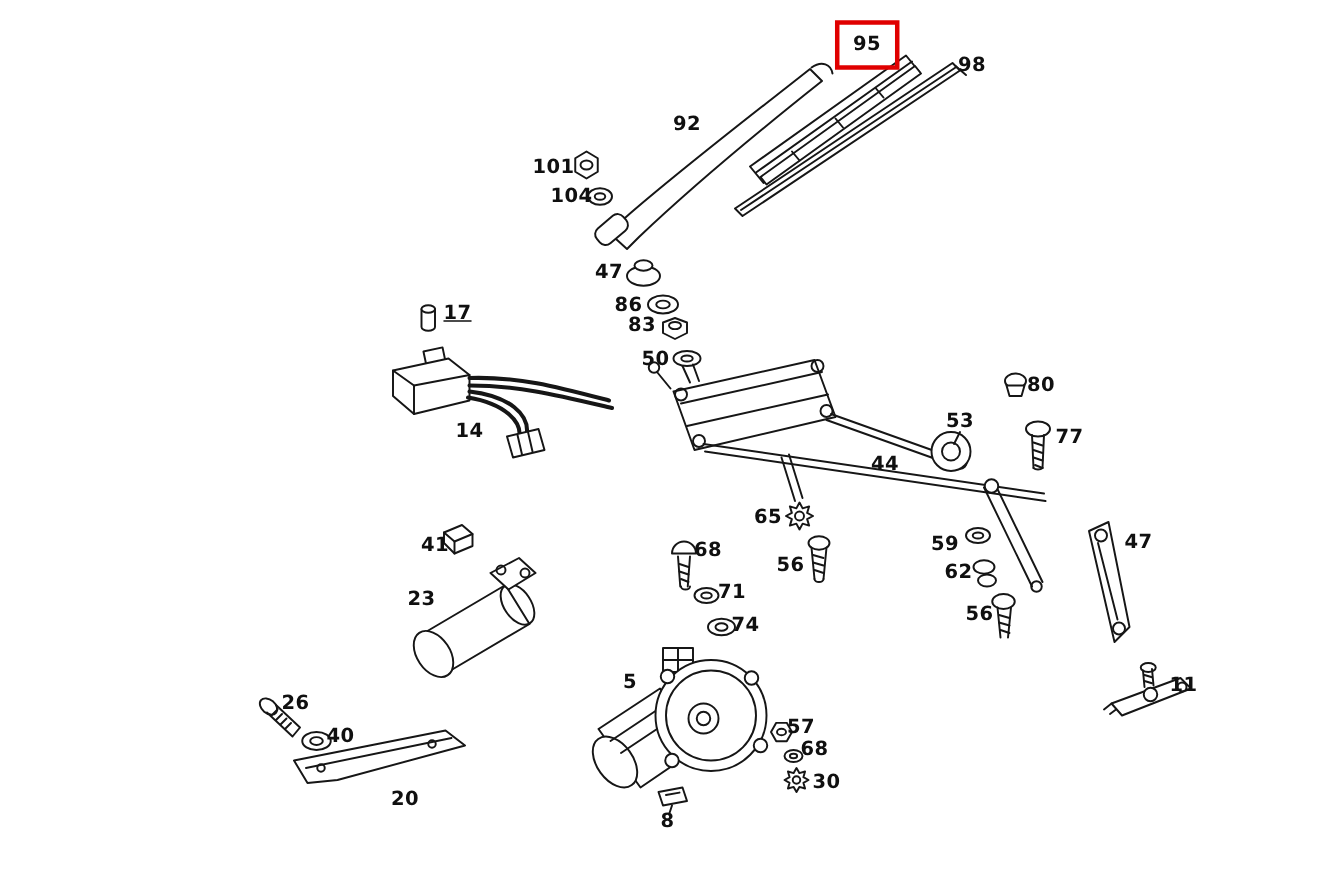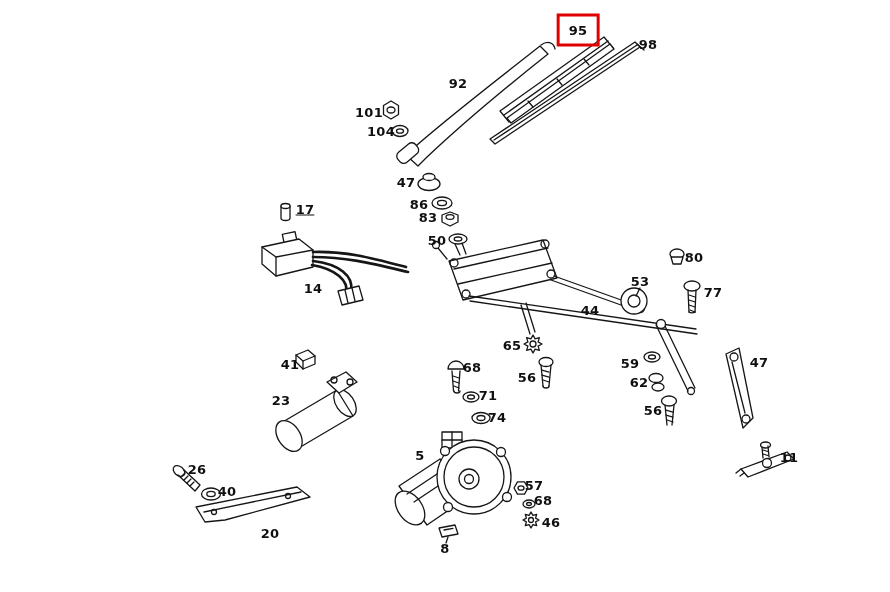--- a/index.html
+++ b/index.html
@@ -269,17 +269,17 @@
       <div class="part-label" style="left: 281px; top: 400px;">23</div>
       <div class="part-label" style="left: 472px; top: 367px;">68</div>
       <div class="part-label" style="left: 488px; top: 395px;">71</div>
       <div class="part-label" style="left: 497px; top: 417px;">74</div>
       <div class="part-label" style="left: 420px; top: 455px;">5</div>
       <div class="part-label" style="left: 197px; top: 469px;">26</div>
       <div class="part-label" style="left: 227px; top: 491px;">40</div>
       <div class="part-label" style="left: 270px; top: 533px;">20</div>
       <div class="part-label" style="left: 534px; top: 485px;">57</div>
       <div class="part-label" style="left: 543px; top: 500px;">68</div>
-      <div class="part-label" style="left: 551px; top: 522px;">46</div>
+      <div class="part-label" style="left: 551px; top: 522px;">30</div>
       <div class="part-label" style="left: 445px; top: 548px;">8</div>
       <div class="part-label" style="left: 789px; top: 457px;">11</div>
     </div>
 </div>
 
 </body></html>

